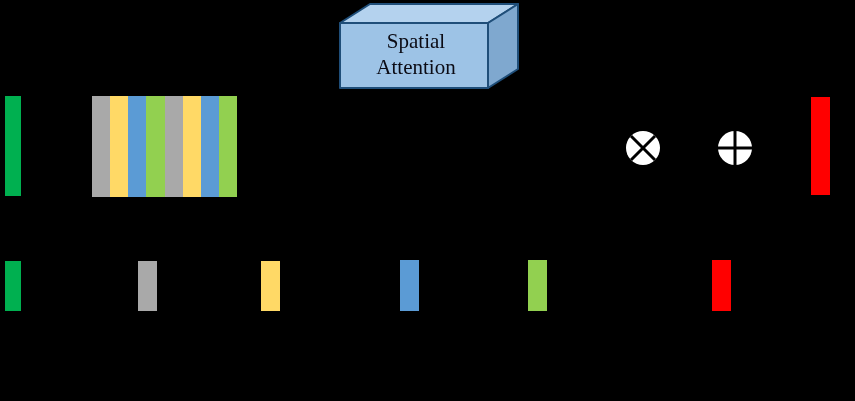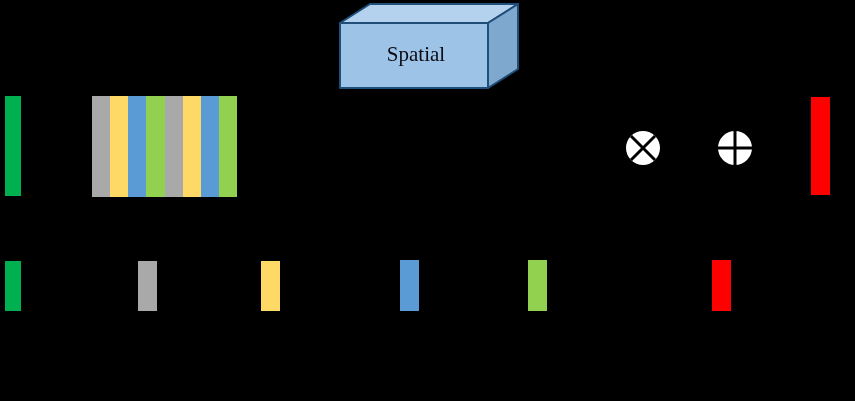--- a/index.html
+++ b/index.html
@@ -88,20 +88,21 @@
 
       <polygon points="2,21 32,2 180,2 150,21" fill="#b4d2ee" stroke="#1f4e79" stroke-width="2" stroke-linejoin="round"></polygon>
 
       <polygon points="150,21 180,2 180,67 150,86" fill="#7fa8cf" stroke="#1f4e79" stroke-width="2" stroke-linejoin="round"></polygon>
 
       <rect x="2" y="21" width="148" height="65" fill="#9dc3e6" stroke="#1f4e79" stroke-width="2" stroke-linejoin="round"></rect>
     </svg>
   </div>
   <div class="box-label">
     <span>Spatial</span>
+    <span>Attention</span>
   </div>
 
   <div class="op" id="op-mul-top" style="left: 625px; top: 130px;">
     <svg width="36" height="36" viewBox="0 0 36 36" xmlns="http://www.w3.org/2000/svg">
       <circle cx="18" cy="18" r="17" fill="#ffffff"></circle>
       <line x1="6" y1="6" x2="30" y2="30" stroke="#000000" stroke-width="3"></line>
       <line x1="30" y1="6" x2="6" y2="30" stroke="#000000" stroke-width="3"></line>
     </svg>
   </div>
 

